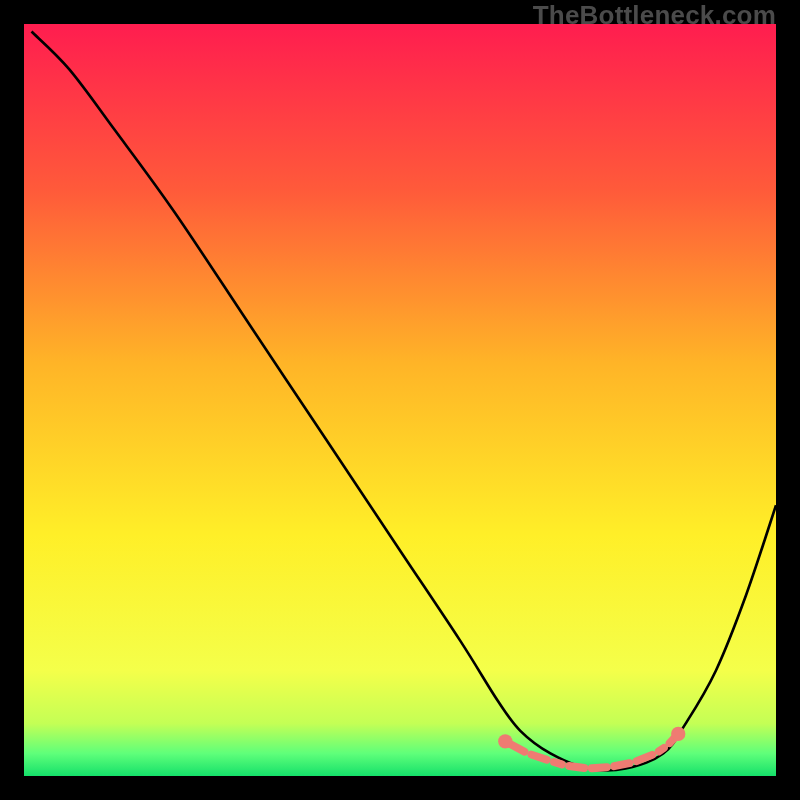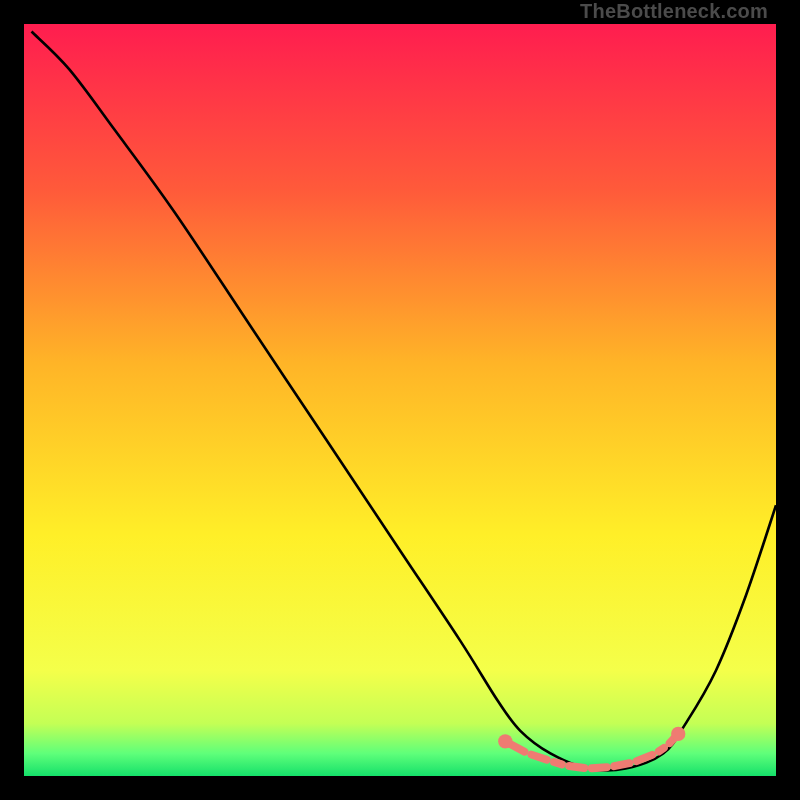--- a/index.html
+++ b/index.html
@@ -5,23 +5,23 @@
   * { margin: 0; padding: 0; box-sizing: border-box; }
   html, body { width: 800px; height: 800px; background: #000; overflow: hidden; }
   .frame {
     position: absolute;
     left: 24px; top: 24px;
     width: 752px; height: 752px;
     background: #000;
   }
   .watermark {
     position: absolute;
-    top: 0; right: 32px;
+    top: 0; right: 24px;
     font-family: Arial, Helvetica, sans-serif;
-    font-size: 20px;
+    font-size: 26px;
     font-weight: 600;
     color: #4b4b4b;
     letter-spacing: 0.2px;
   }
   svg { display: block; }
 </style>
 </head>
 <body>
 
 <div class="watermark">TheBottleneck.com</div>

